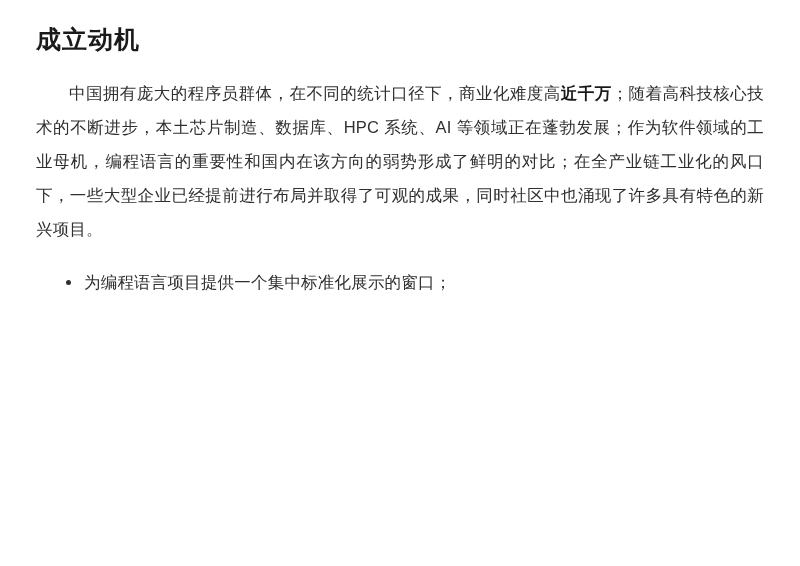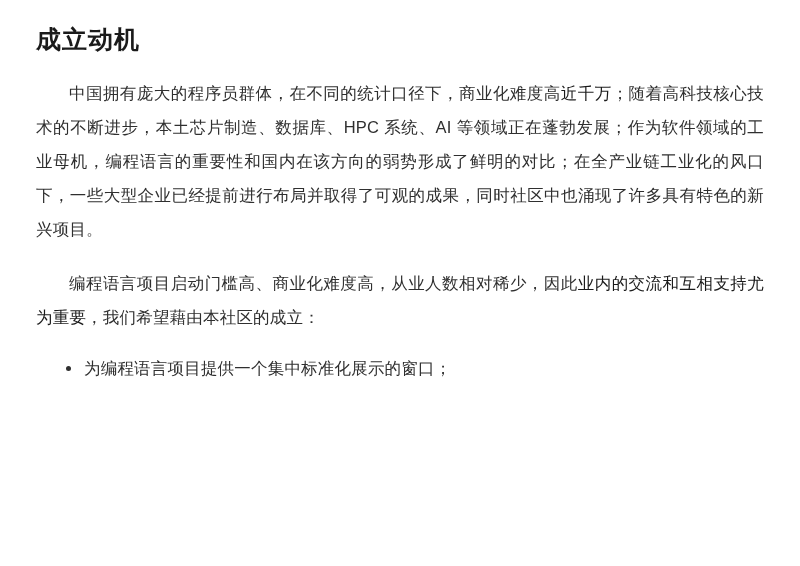--- a/index.html
+++ b/index.html
@@ -35,21 +35,21 @@
     color: #2f2f2f;
     text-indent: 2em;
     margin: 0 0 20px 0;
     text-align: justify;
     letter-spacing: 0.2px;
   }
   .para.last-para {
     margin-bottom: 18px;
   }
   .para b {
-    font-weight: normal;
+    font-weight: bold;
     color: #1a1a1a;
   }
   .bullets {
     list-style: none;
     margin: 0;
     padding: 0 0 0 30px;
   }
   .bullets li {
     font-size: 16.5px;
     line-height: 32px;
@@ -74,22 +74,19 @@
 
 <div class="page">
 
   <h1 class="doc-title">成立动机</h1>
 
   <p class="para">
     <span>中国拥有庞大的程序员群体，在不同的统计口径下，商业化难度高</span><b>近千万</b><span>；随着高科技核心技术的不断进步，本土芯片制造、数据库、HPC 系统、AI 等领域正在蓬勃发展；作为软件领域的工业母机，编程语言的重要性和国内在该方向的弱势形成了鲜明的对比；在全产业链工业化的风口下，一些大型企业已经提前进行布局并取得了可观的成果，同时社区中也涌现了许多具有特色的新兴项目。</span>
   </p>
 
 
-  <p class="para last-para">
-    <span>编程语言项目启动门槛高、商业化难度高，从业人数相对稀少，因此</span><b>业内的交流和互相支持尤为重要</b><span>，我们希望藉由本社区的成立：</span>
-  </p>
 
   <ul class="bullets">
     <li>为编程语言项目提供一个集中标准化展示的窗口；</li>
 
   </ul>
 
 </div>
 
 </body></html>

